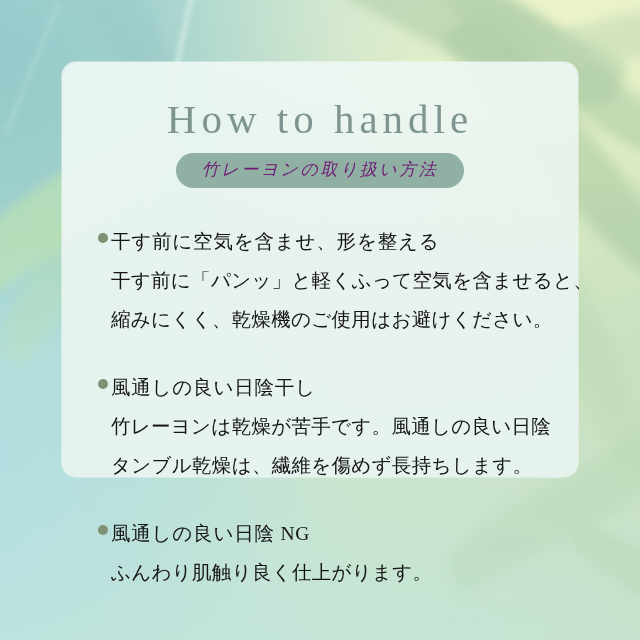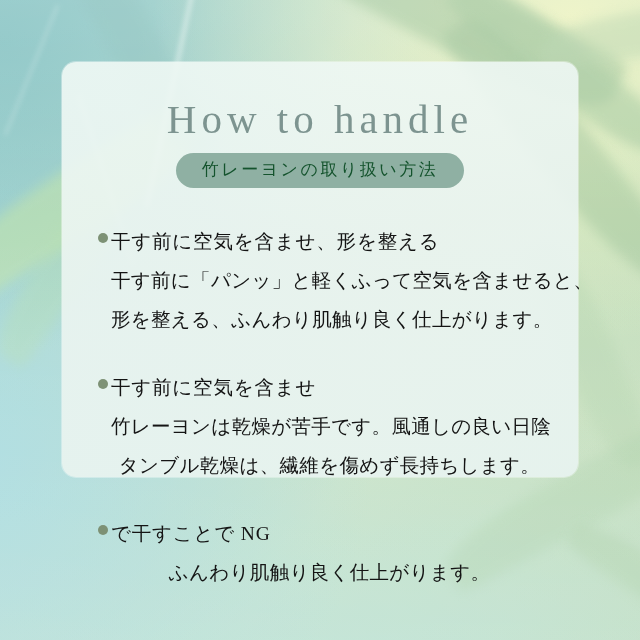--- a/index.html
+++ b/index.html
@@ -87,27 +87,28 @@
     margin-top: 10px;
   }
 
   #badge-row {
     display: flex;
     justify-content: center;
     margin-top: 12px;
   }
   #badge {
     background: #8fb0a3;
-    color: #14532d;
+    color: #701a75;
     border-radius: 999px;
     padding: 5px 26px 7px 26px;
     font-size: 17px;
     letter-spacing: 2.5px;
     font-family: "Liberation Serif", "DejaVu Serif", serif;
     white-space: nowrap;
+    font-style: italic;
   }
 
   
   #list {
     margin-top: 34px;
     padding-left: 6px;
   }
   .item { margin-bottom: 29px; }
   .item:last-child { margin-bottom: 0; }
 
@@ -130,21 +131,21 @@
     position: relative;
     top: -5px;
   }
   .item-body {
     font-size: 19.5px;
     line-height: 39px;
     color: #141414;
     letter-spacing: 0.3px;
     padding-left: 13px;
   }
-  .item-body div { white-space: nowrap; text-align: center; }
+  .item-body div { white-space: nowrap; }
 </style>
 </head>
 <body>
 
 <div id="bg-art">
   <div id="bg-base"></div>
   <div class="leaf l1"></div>
   <div class="leaf l2"></div>
   <div class="leaf l3"></div>
   <div class="leaf l4"></div>
@@ -170,39 +171,39 @@
 
   <div id="list">
 
     <div class="item">
       <div class="item-head">
         <span class="dot"></span>
         <span>干す前に空気を含ませ、形を整える</span>
       </div>
       <div class="item-body">
         <div>干す前に「パンッ」と軽くふって空気を含ませると、</div>
-        <div>形を整える、ふんわり肌触り良く仕上がります。</div>
+        <div>縮みにくく、乾燥機のご使用はお避けください。</div>
       </div>
     </div>
 
     <div class="item">
       <div class="item-head">
         <span class="dot"></span>
-        <span>干す前に空気を含ませ</span>
+        <span>風通しの良い日陰干し</span>
       </div>
       <div class="item-body">
         <div>竹レーヨンは乾燥が苦手です。風通しの良い日陰</div>
         <div>タンブル乾燥は、繊維を傷めず長持ちします。</div>
       </div>
     </div>
 
     <div class="item">
       <div class="item-head">
         <span class="dot"></span>
-        <span>で干すことで NG</span>
+        <span>風通しの良い日陰 NG</span>
       </div>
       <div class="item-body">
         <div>ふんわり肌触り良く仕上がります。</div>
       </div>
     </div>
 
   </div>
 </div>
 
 </body></html>

